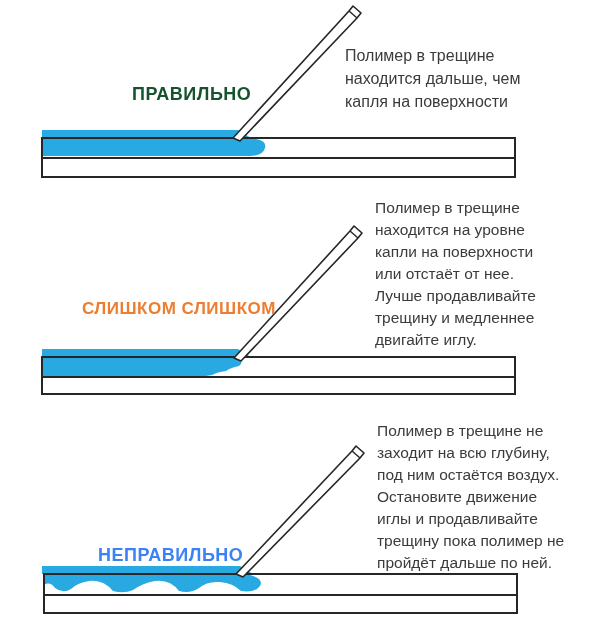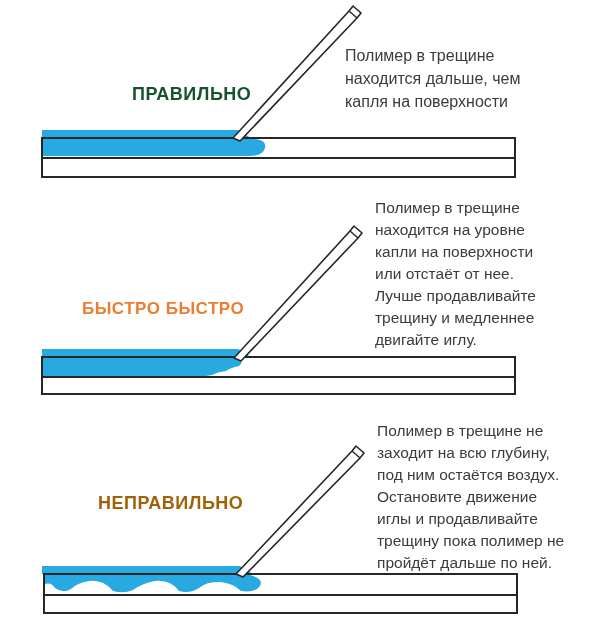--- a/index.html
+++ b/index.html
@@ -6,21 +6,21 @@
   .canvas{
     position:relative;width:600px;height:639px;background:#ffffff;
     overflow:hidden;font-family:"Liberation Sans",sans-serif;
   }
   .canvas svg{position:absolute;left:0;top:0;}
   .label{
     position:absolute;font-weight:700;white-space:nowrap;letter-spacing:.5px;
   }
   .label-correct{left:98px;top:84px;font-size:18px;color:#14532d;margin-left:34px;}
   .label-toofast{left:82px;top:299px;font-size:17px;color:#ed7d31;}
-  .label-wrong{left:98px;top:493px;font-size:18px;color:#a16207;}
+  .label-wrong{left:98px;top:545px;font-size:18px;color:#3b82f6;}
   .desc{
     position:absolute;color:#3b3b3b;font-weight:400;white-space:pre-line;
   }
   .desc-1{left:345px;top:44px;font-size:16px;line-height:23px;width:250px;}
   .desc-2{left:375px;top:197px;font-size:15.5px;line-height:22px;width:240px;}
   .desc-3{left:377px;top:420px;font-size:15.5px;line-height:22px;width:240px;}
   .glass{fill:none;stroke:#262626;stroke-width:2;}
   .poly{fill:#29a9e1;stroke:none;}
   .needle{fill:#ffffff;stroke:#262626;stroke-width:1.6;stroke-linejoin:round;}
   .capline{fill:none;stroke:#262626;stroke-width:1.4;}
@@ -61,21 +61,21 @@
       <path class="needle" d="M236,574 L352,451 L356,446 L364,453 L360,458 L243,577 Z"></path>
       <path class="capline" d="M352,451 L360,458"></path>
     </g>
   </svg>
 
   <div class="label label-correct">ПРАВИЛЬНО</div>
   <div class="desc desc-1">Полимер в трещине
 находится дальше, чем
 капля на поверхности</div>
 
-  <div class="label label-toofast">БЫСТРО БЫСТРО</div>
+  <div class="label label-toofast">СЛИШКОМ СЛИШКОМ</div>
   <div class="desc desc-2">Полимер в трещине
 находится на уровне
 капли на поверхности
 или отстаёт от нее.
 Лучше продавливайте
 трещину и медленнее
 двигайте иглу.</div>
 
   <div class="label label-wrong">НЕПРАВИЛЬНО</div>
   <div class="desc desc-3">Полимер в трещине не

